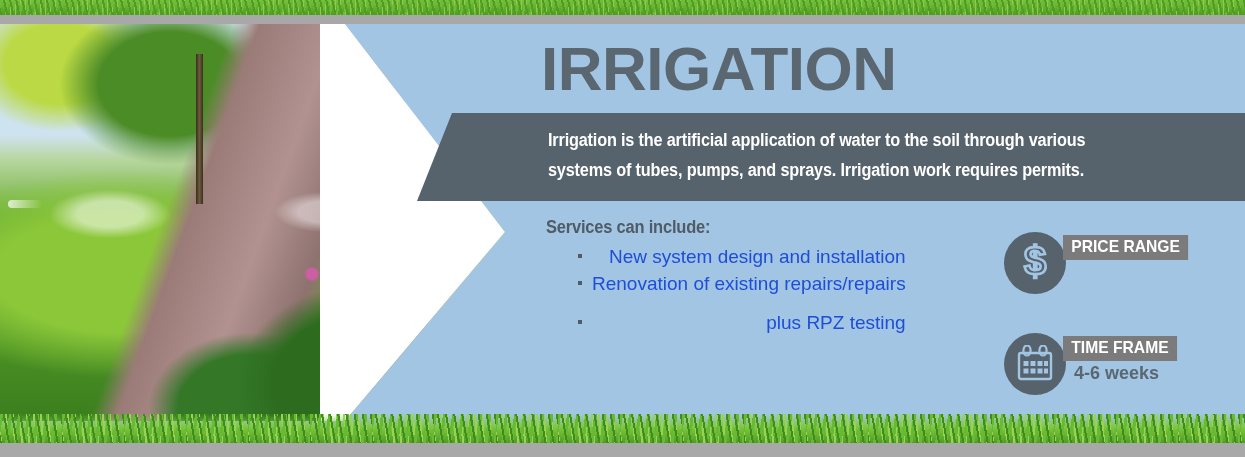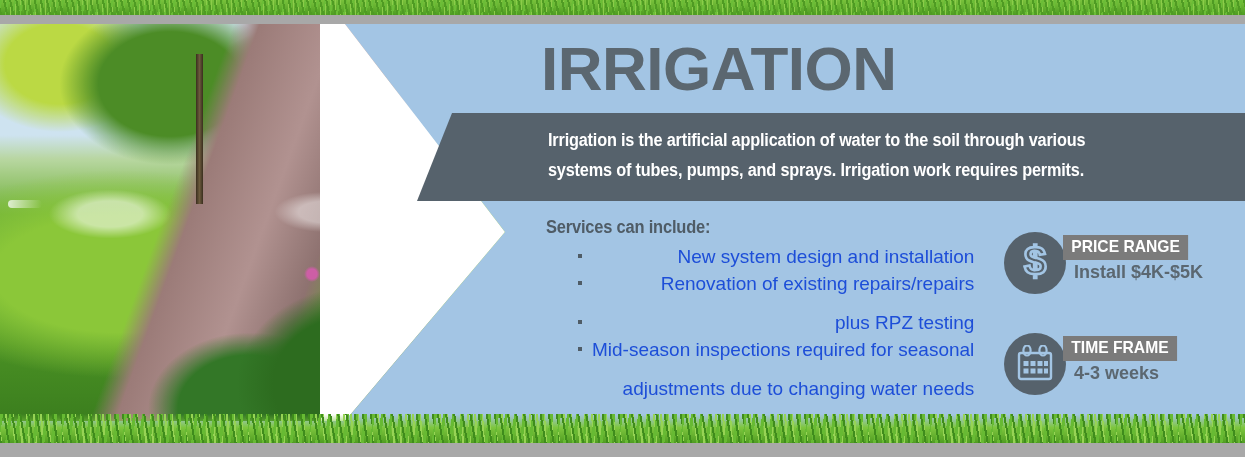--- a/index.html
+++ b/index.html
@@ -212,53 +212,47 @@
       <span>New system design and installation</span>
     </li>
     <li>
       <span class="bullet"></span>
       <span>Renovation of existing repairs/repairs</span>
     </li>
     <li>
       <span class="bullet"></span>
       <span class="cont">plus RPZ testing</span>
     </li>
-    <li>
-      <span class="bullet"></span>
-      <span>Mid-season inspections required for seasonal</span>
-      <span class="cont">adjustments due to changing water needs</span>
-    </li>
   </ul>
 
   <div class="badge" id="badge-price">
     <div class="circle">
       <svg class="icon-svg" width="44" height="44" viewBox="0 0 44 44" aria-hidden="true">
         <text x="22" y="34" text-anchor="middle" font-family="Liberation Sans, sans-serif" font-size="40" font-weight="bold" fill="none" stroke="#a3c5e4" stroke-width="2.6">$</text>
       </svg>
     </div>
     <div class="label-band">PRICE RANGE</div>
-    <div class="value">Install $4K-$5K</div>
   </div>
 
   <div class="badge" id="badge-time">
     <div class="circle">
       <svg class="icon-svg" width="40" height="38" viewBox="0 0 40 38" aria-hidden="true">
         <ellipse cx="12" cy="5.5" rx="3.6" ry="5" fill="none" stroke="#a3c5e4" stroke-width="2.2"></ellipse>
         <ellipse cx="28" cy="5.5" rx="3.6" ry="5" fill="none" stroke="#a3c5e4" stroke-width="2.2"></ellipse>
         <rect x="4" y="8" width="32" height="26" rx="2" fill="none" stroke="#a3c5e4" stroke-width="2.4"></rect>
         <rect x="8.5" y="16" width="5" height="5" fill="#a3c5e4"></rect>
         <rect x="15.5" y="16" width="5" height="5" fill="#a3c5e4"></rect>
         <rect x="22.5" y="16" width="5" height="5" fill="#a3c5e4"></rect>
         <rect x="29" y="16" width="4" height="5" fill="#a3c5e4"></rect>
         <rect x="8.5" y="23.5" width="5" height="5" fill="#a3c5e4"></rect>
         <rect x="15.5" y="23.5" width="5" height="5" fill="#a3c5e4"></rect>
         <rect x="22.5" y="23.5" width="5" height="5" fill="#a3c5e4"></rect>
         <rect x="29" y="23.5" width="4" height="5" fill="#a3c5e4"></rect>
       </svg>
     </div>
     <div class="label-band">TIME FRAME</div>
-    <div class="value">4-3 weeks</div>
+    <div class="value">4-6 weeks</div>
   </div>
 
   <div class="strip grass grass-bottom"></div>
   <div class="strip gray-bottom"></div>
 
 </div>
 
 </body></html>

